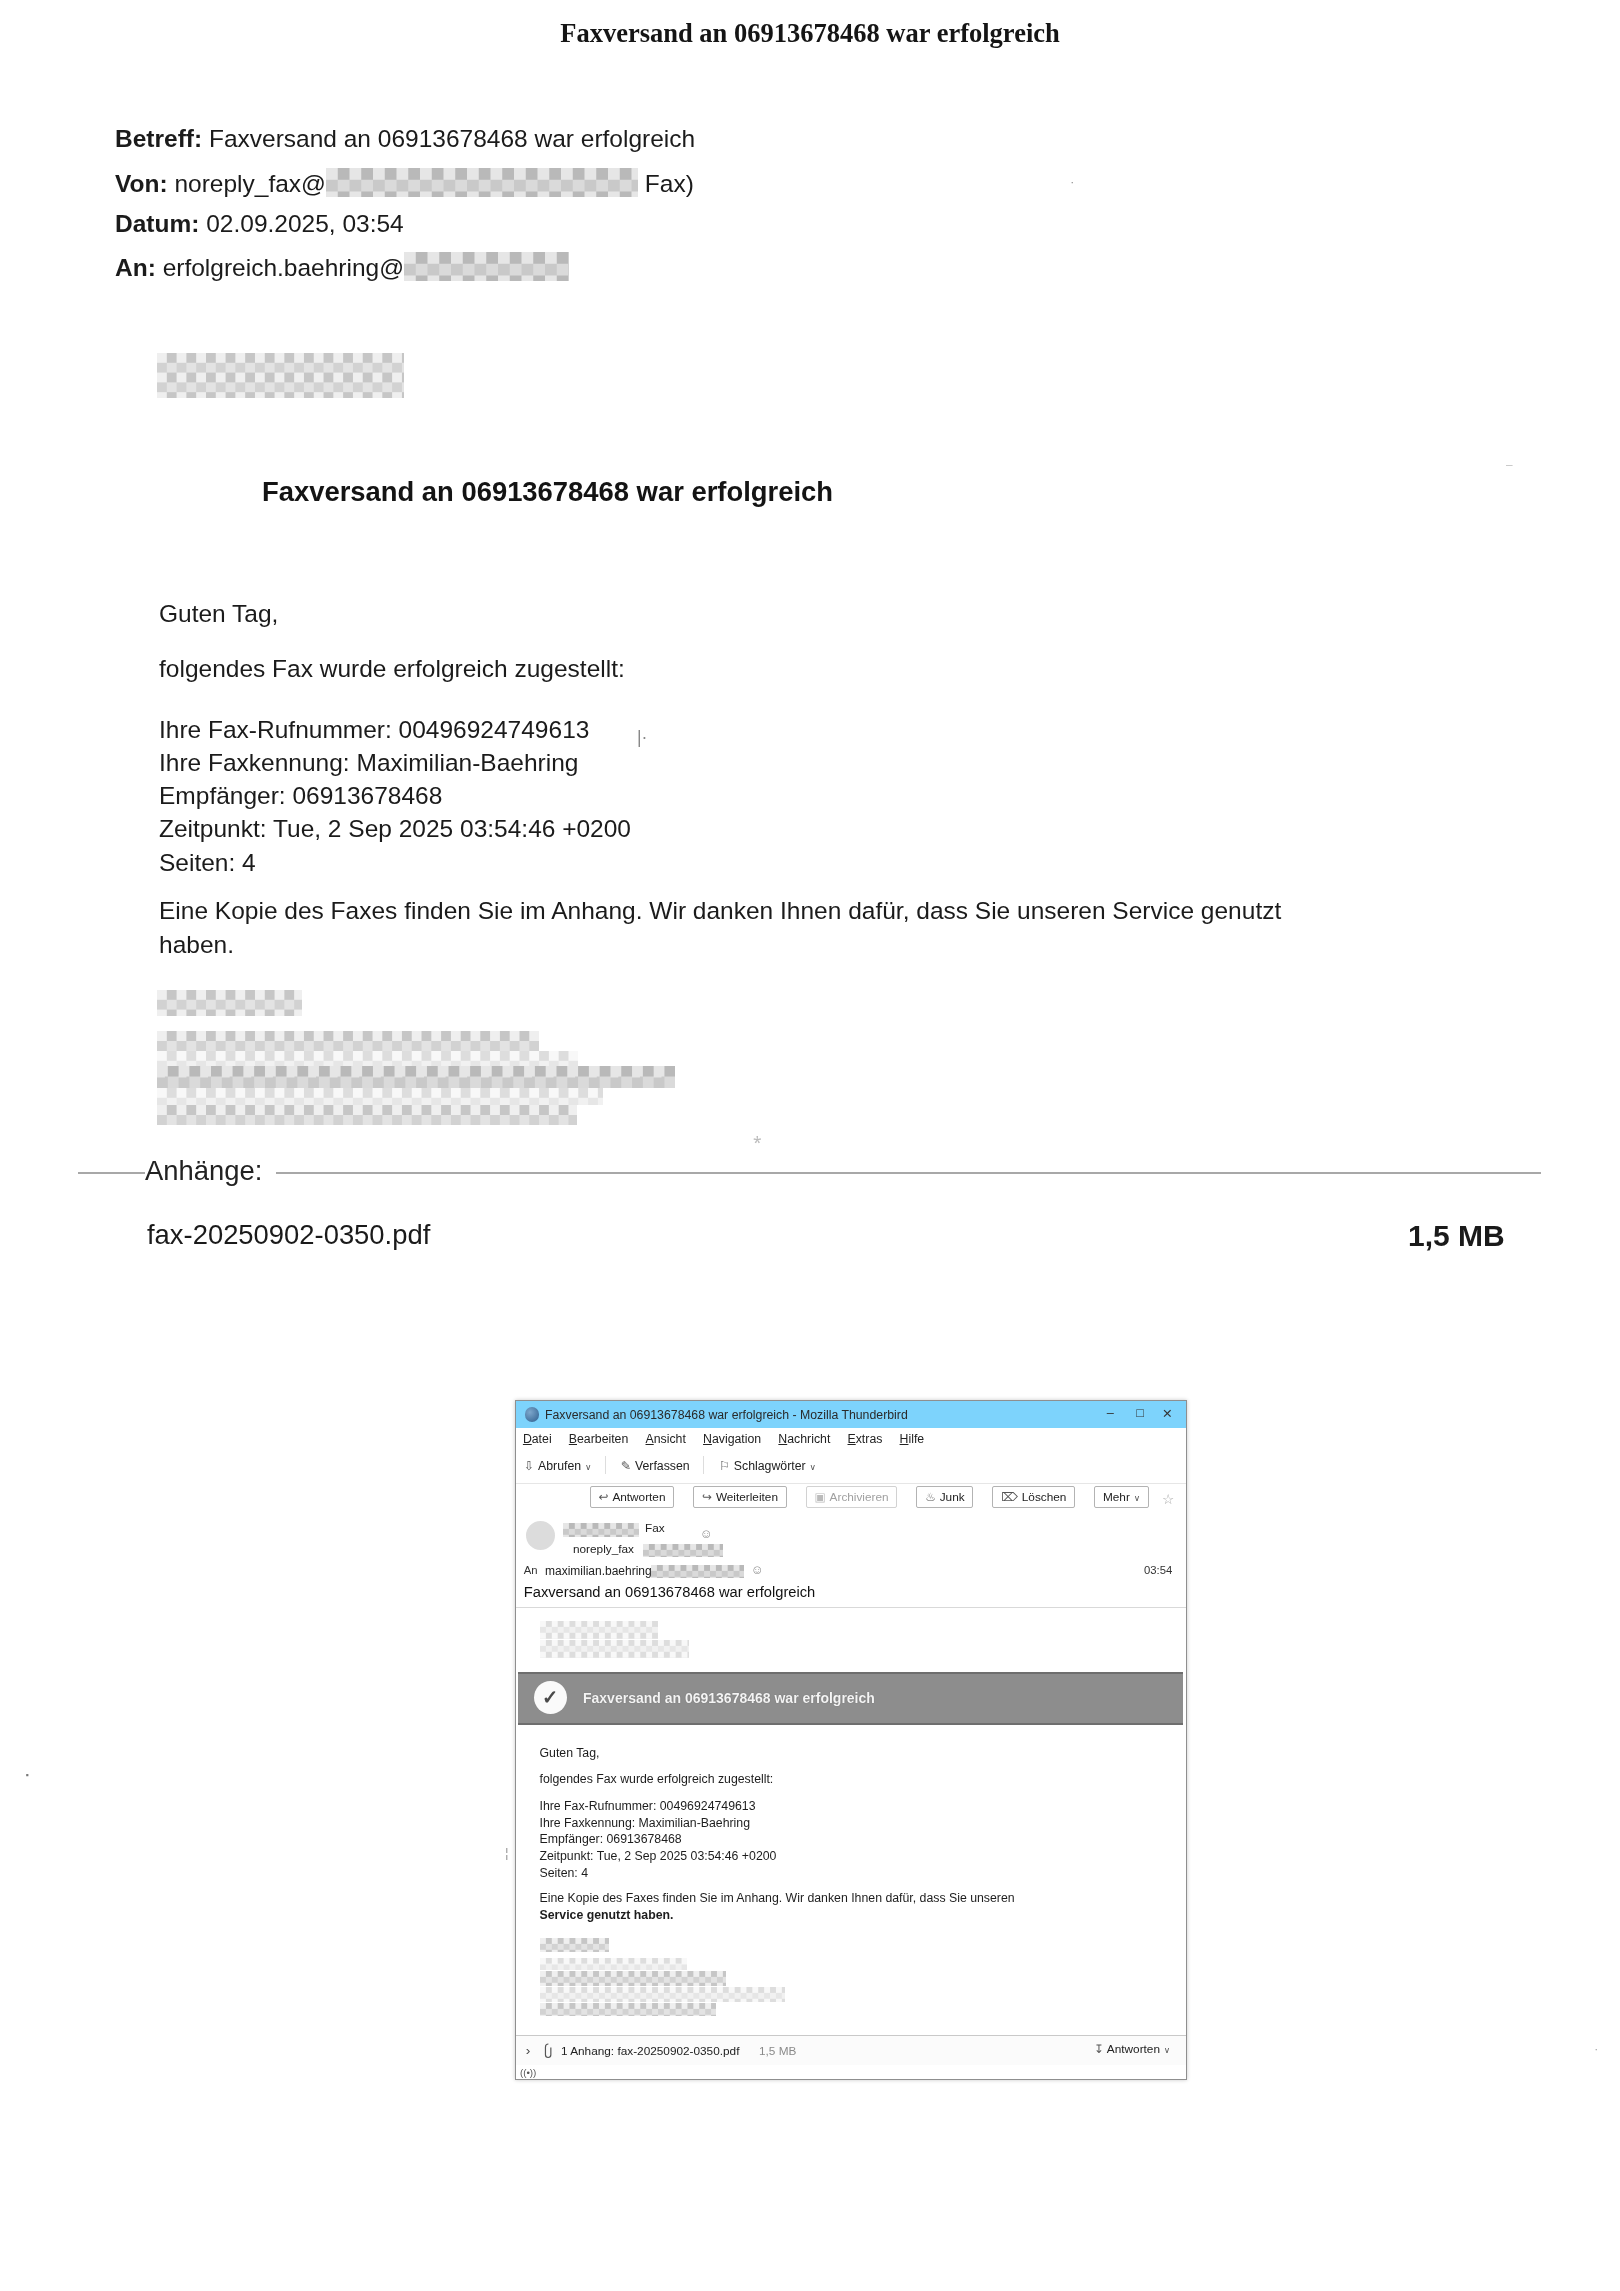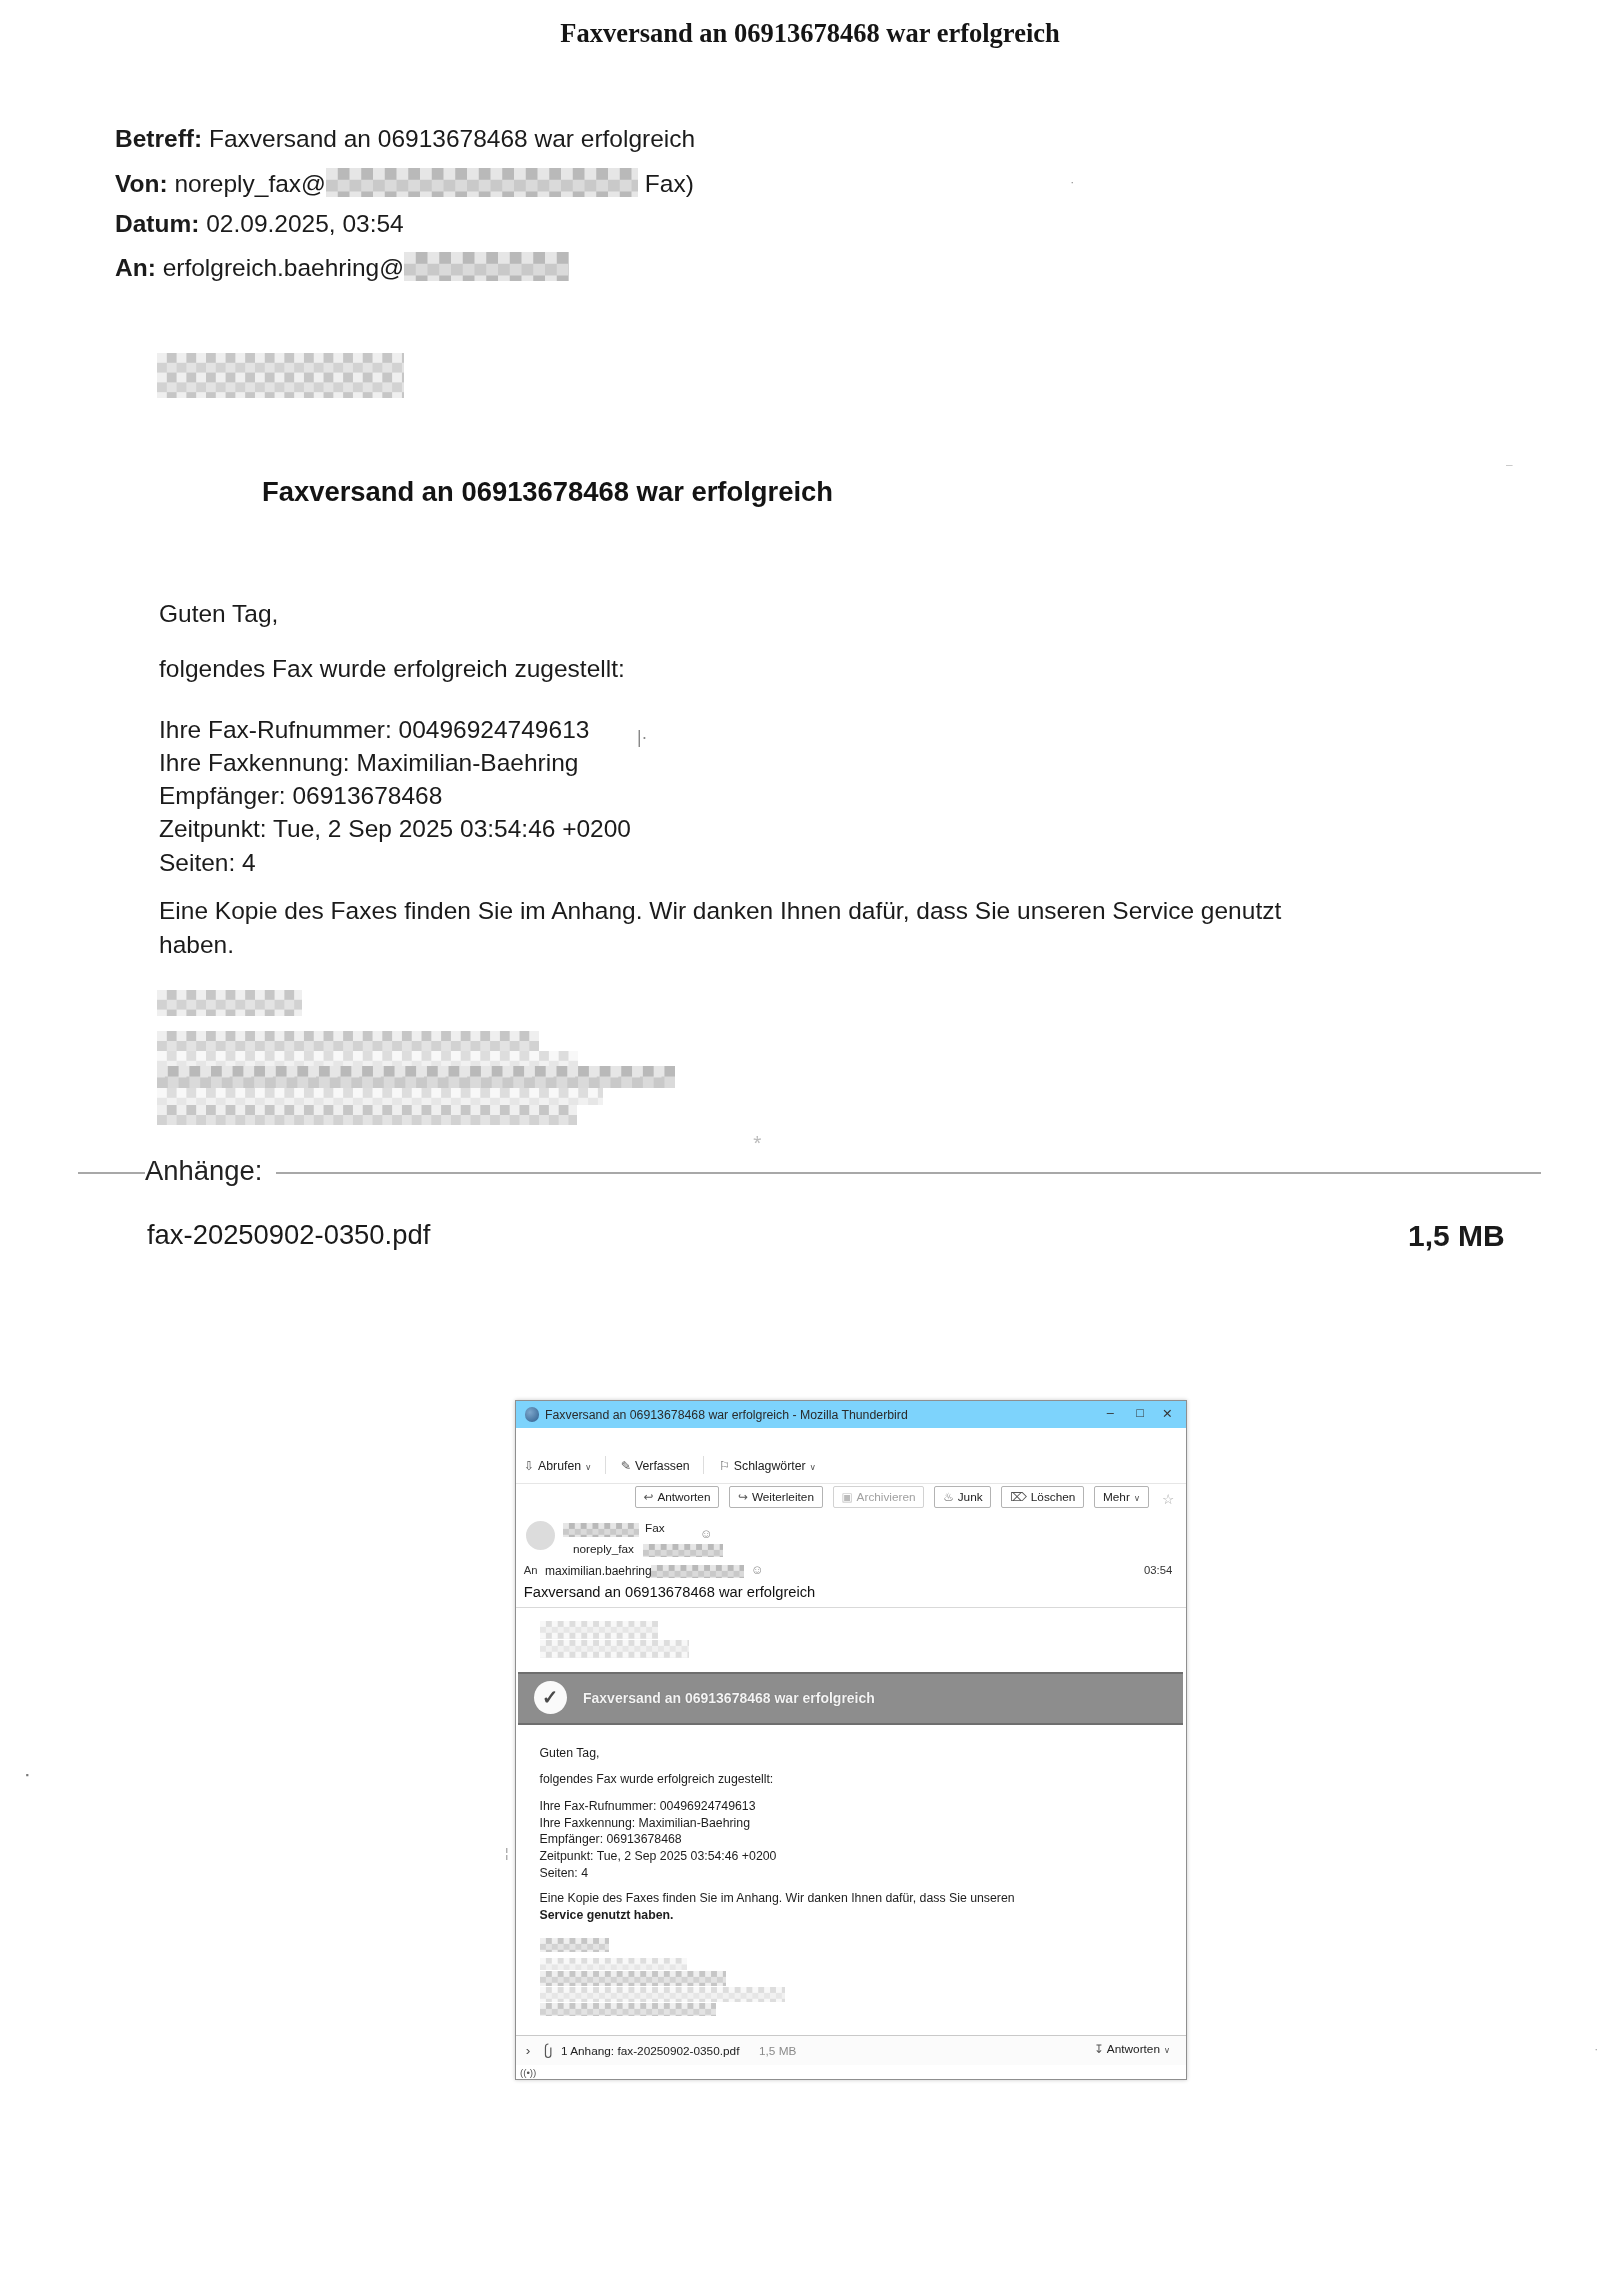--- a/index.html
+++ b/index.html
@@ -26,21 +26,21 @@
   .tb-ctl{position:absolute;top:4.9px;width:21.6px;text-align:center;font-size:12.7px;color:#333;cursor:default;}
   .tb-menubar{position:absolute;left:0;top:27.4px;right:0;height:23.5px;}
   .menu-item{display:inline-block;margin:3.9px 6.9px 0 6.9px;font-size:12.3px;color:#222;}
   .menu-item::first-letter{text-decoration:underline;}
   .tb-toolbar{position:absolute;left:0;top:51px;right:0;height:31px;border-bottom:1px solid #e6e6e6;}
   .tb-tool{display:inline-block;margin:6.9px 5.9px 0 7.8px;font-size:12.3px;color:#222;white-space:nowrap;}
   .tb-tool .ic{color:#555;margin-right:3.9px;}
   .caret{font-size:8.8px;color:#555;margin-left:3.9px;}
   .vsep{display:inline-block;width:1px;height:17.6px;background:#ddd;vertical-align:-3.9px;margin:0 3.9px;}
   .tb-msgbar{position:absolute;left:0;top:82px;right:0;height:31px;}
-  .tb-btnrow{position:absolute;right:37px;top:2.9px;display:flex;gap:10px;}
+  .tb-btnrow{position:absolute;right:37px;top:2.9px;display:flex;gap:19px;}
   .tb-btn{border:1px solid #b3b3b3;border-radius:2px;background:#fff;padding:2.9px 7.8px;
           font-size:11.8px;color:#222;white-space:nowrap;}
   .tb-btn .ic{color:#555;margin-right:3.9px;}
   .tb-btn.disabled{color:#a0a0a0;border-color:#d2d2d2;}
   .tb-btn.disabled .ic{color:#bbb;}
   .tb-star{position:absolute;right:11.8px;top:7.8px;color:#a9a9a9;font-size:13.7px;}
   .tb-header{position:absolute;left:0;top:114px;right:0;height:92px;border-bottom:1px solid #d9d9d9;}
   .avatar{position:absolute;left:9.8px;top:5.9px;width:29px;height:29px;border-radius:50%;background:#dcdcdc;}
   .badge{color:#8a8a8a;font-size:12.7px;}
   .tb-banner{position:absolute;left:2px;top:271px;width:665px;height:49px;background:#8d8d8d;
@@ -112,20 +112,29 @@
   <div class="tbwin">
 
     <div class="tb-titlebar">
       <span class="tb-logo"></span>
       <span class="tb-title">Faxversand an 06913678468 war erfolgreich - Mozilla Thunderbird</span>
       <span class="tb-ctl" style="right:65px;">–</span>
       <span class="tb-ctl" style="right:35px;">□</span>
       <span class="tb-ctl" style="right:7.8px;">✕</span>
     </div>
 
+    <div class="tb-menubar">
+      <span class="menu-item">Datei</span>
+      <span class="menu-item">Bearbeiten</span>
+      <span class="menu-item">Ansicht</span>
+      <span class="menu-item">Navigation</span>
+      <span class="menu-item">Nachricht</span>
+      <span class="menu-item">Extras</span>
+      <span class="menu-item">Hilfe</span>
+    </div>
 
     <div class="tb-toolbar">
       <span class="tb-tool">
         <span class="ic">⇩</span><span>Abrufen</span><span class="caret">∨</span>
       </span>
       <span class="vsep"></span>
       <span class="tb-tool">
         <span class="ic">✎</span><span>Verfassen</span>
       </span>
       <span class="vsep"></span>

